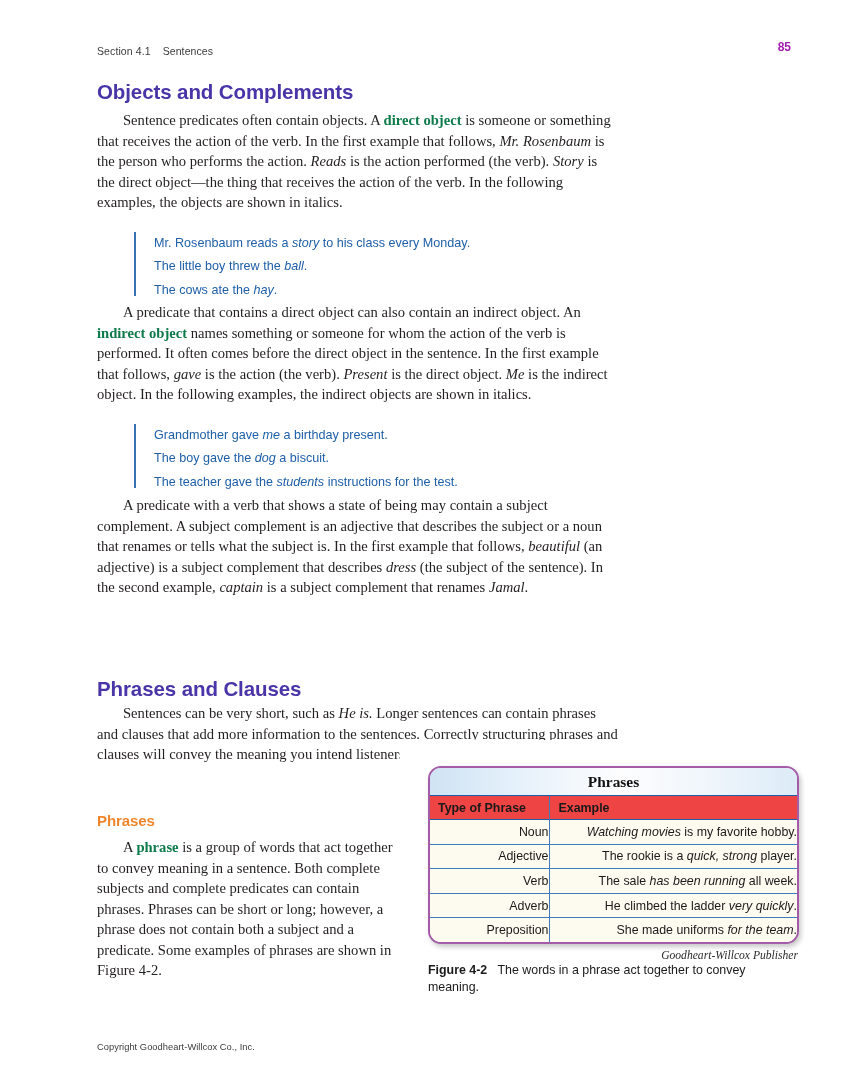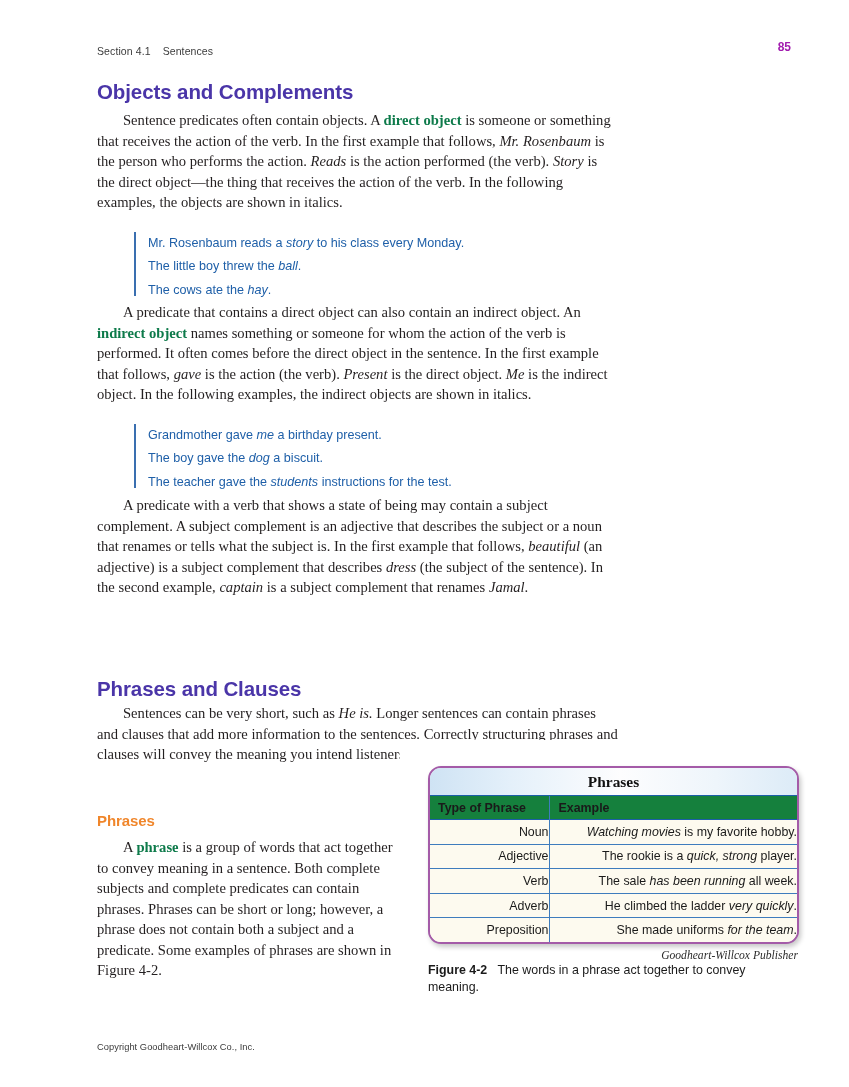--- a/index.html
+++ b/index.html
@@ -81,21 +81,21 @@
   .term {
     color: #0d7a4a;
     font-weight: bold;
   }
 
   
   .examples {
     position: absolute;
     left: 134px;
     border-left: 2.6px solid #3a6fb0;
-    padding-left: 12px;
+    padding-left: 18px;
   }
   .examples .ex {
     font-family: "Liberation Sans", sans-serif;
     font-size: 12.6px;
     color: #1e5fa8;
     line-height: 23.3px;
     white-space: nowrap;
   }
   .examples .ex i { font-style: italic; }
 
@@ -128,21 +128,21 @@
     text-align: center;
     font-family: "Liberation Serif", serif;
     font-weight: bold;
     font-size: 15.4px;
     color: #111;
     height: 27px;
     line-height: 27px;
     border-bottom: 1.4px solid #1b5fa8;
   }
   .t-head {
-    background: #15803d;
+    background: #ef4444;
     font-family: "Liberation Sans", sans-serif;
     font-weight: bold;
     font-size: 12.4px;
     color: #1a1a1a;
     height: 24px;
     border-bottom: 1.4px solid #1b5fa8;
   }
   .t-head .c1, .t-row .c1 { padding-left: 8px; }
   .t-head .c2, .t-row .c2 { padding-left: 9px; }
   .t-row {

